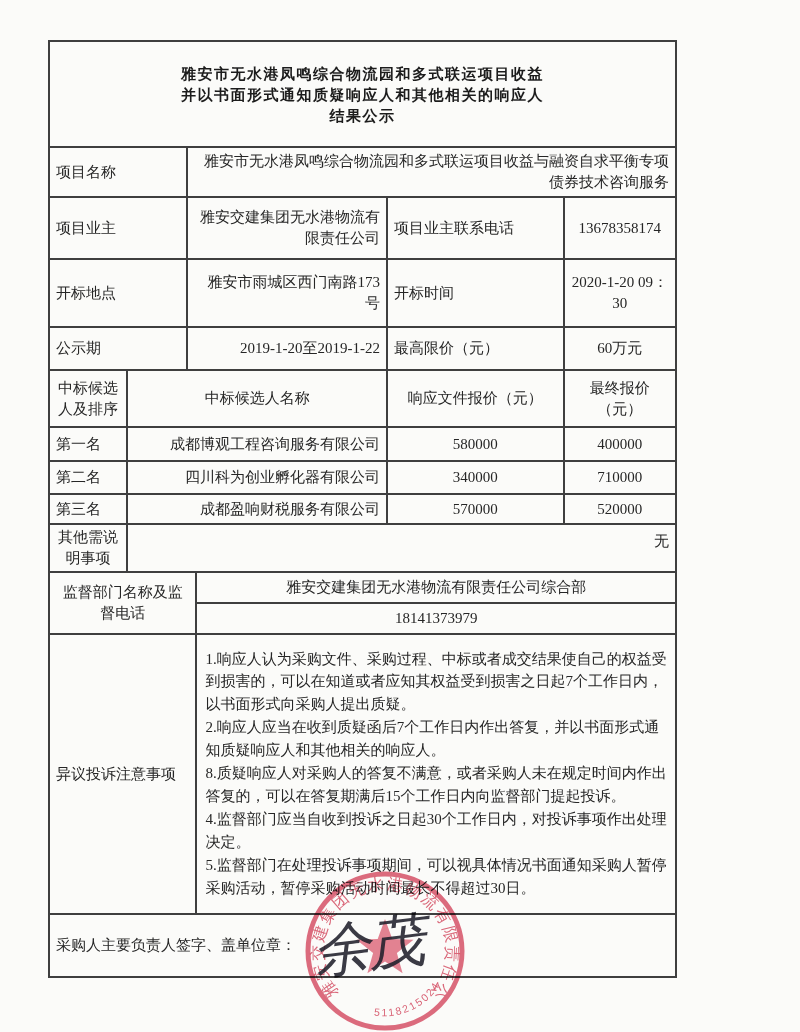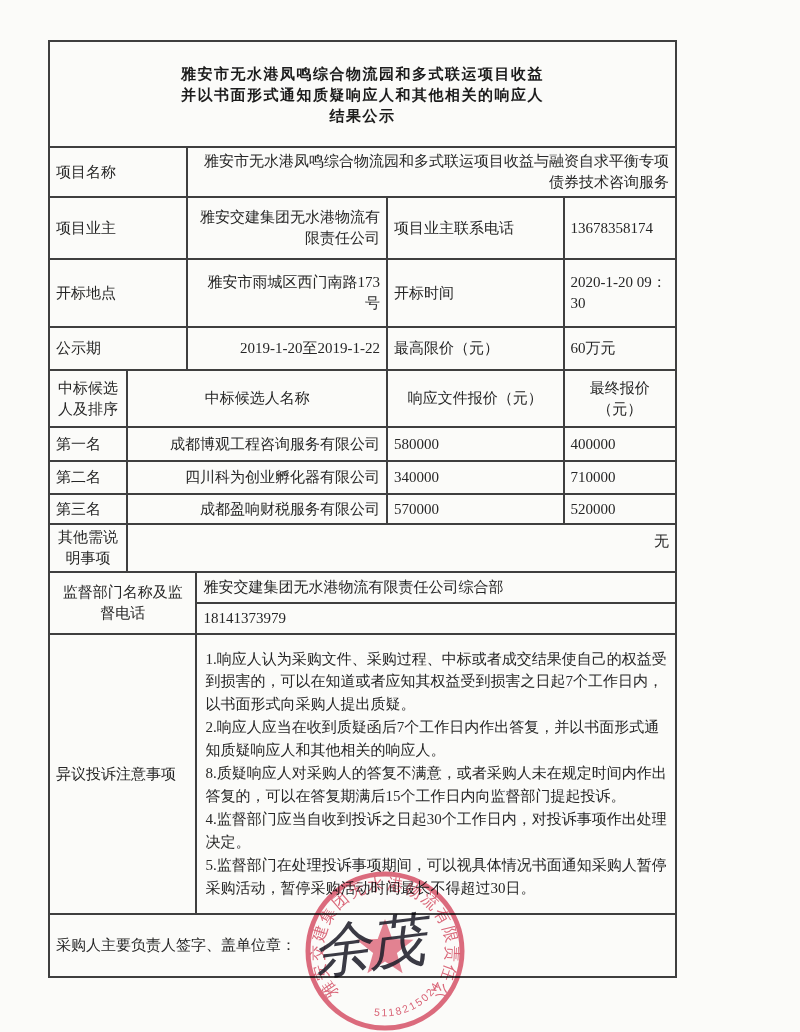--- a/index.html
+++ b/index.html
@@ -25,21 +25,21 @@
   }
   td.title-cell{
     text-align:center;vertical-align:middle;
     font-family:"Liberation Sans","DejaVu Sans",sans-serif;
     font-weight:bold;font-size:26px;line-height:36px;
     letter-spacing:1.5px;color:#1c1c1c;padding:2px 0;
   }
   td.lbl{text-align:left;padding-left:8px;}
   td.lbl-c{text-align:center;padding:2px 3px;}
   td.val{text-align:right;padding-left:9px;}
-  td.ctr{}
+  td.ctr{text-align:center;}
   td.hdr{text-align:center;}
   .list p{margin:0 0 1px 0;font-size:15px;line-height:22.5px;text-align:left;}
   .seal{
     position:absolute;left:294px;top:860px;width:182px;height:182px;
     mix-blend-mode:multiply;pointer-events:none;
   }
 </style>
 </head>
 <body>
 

